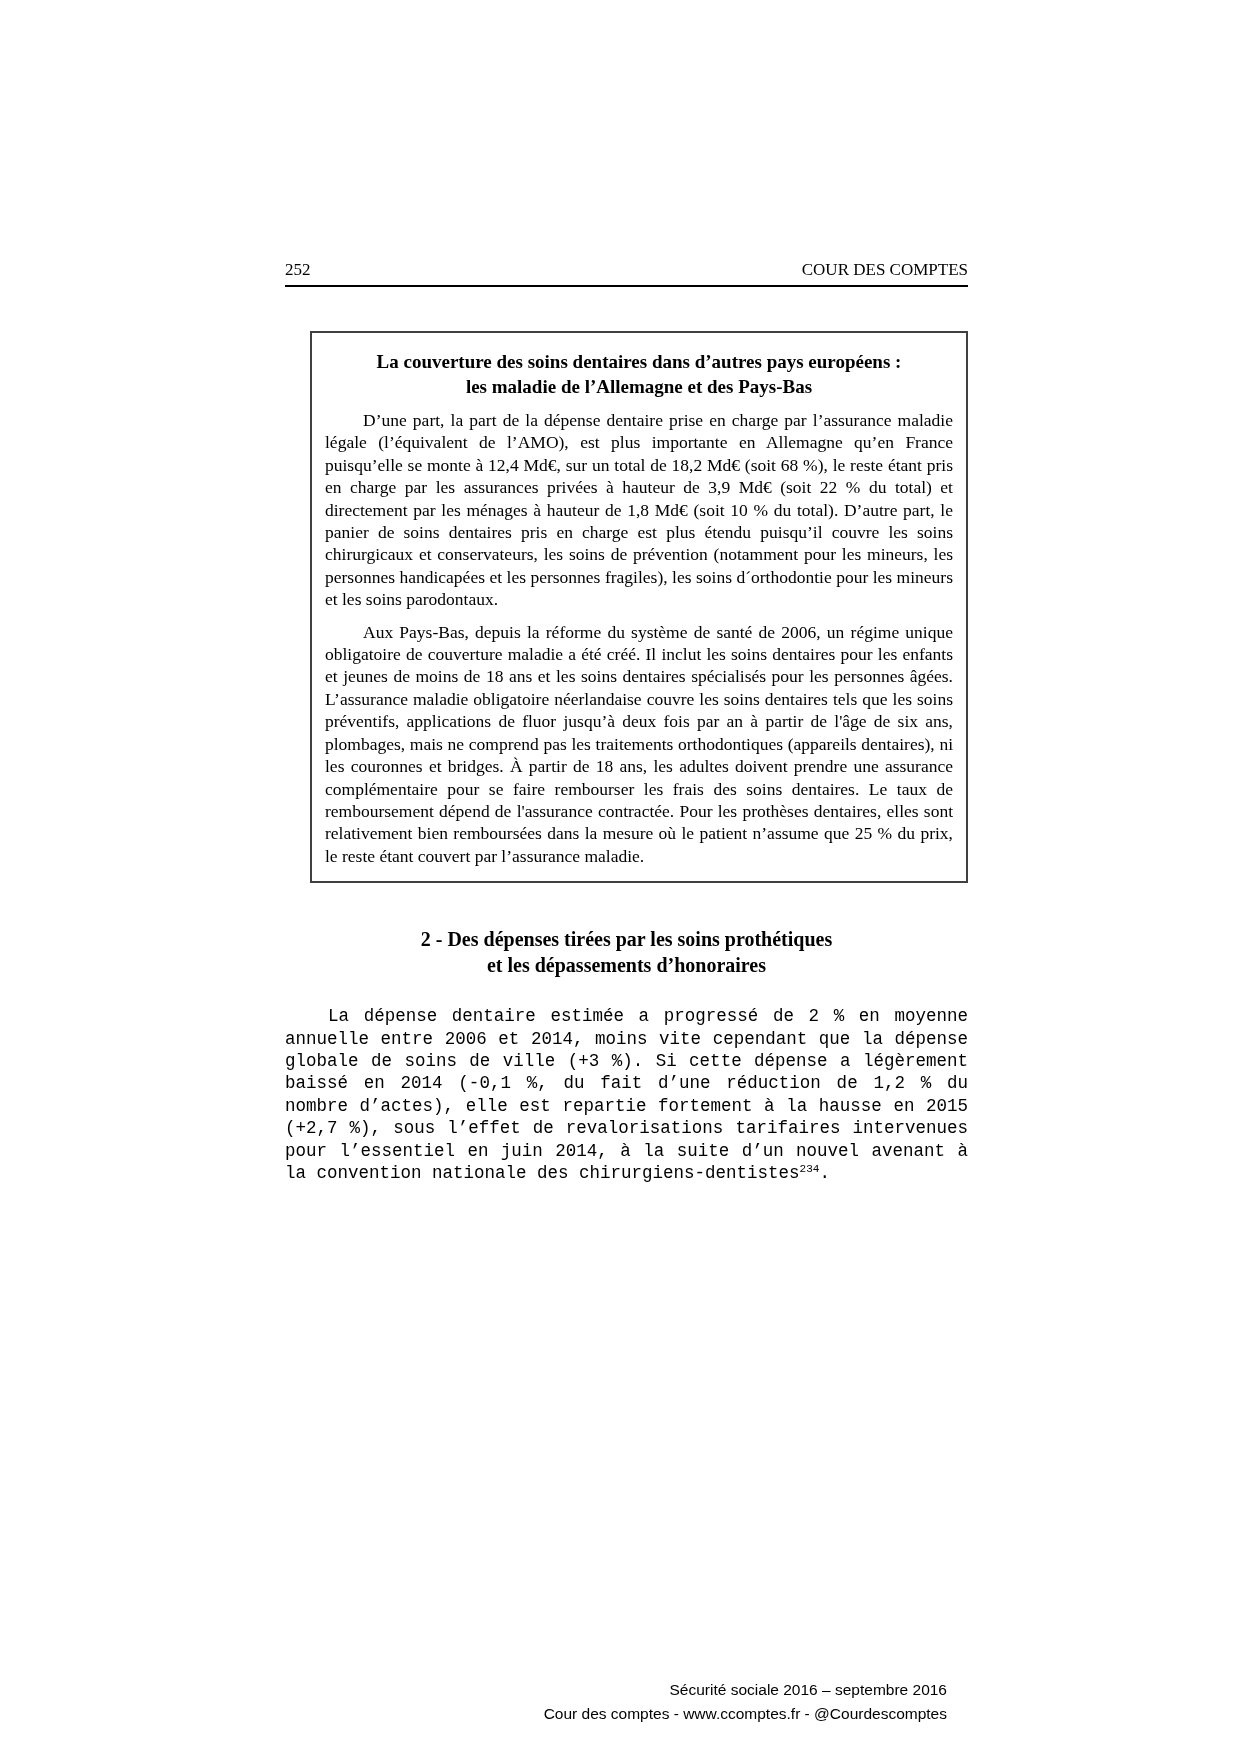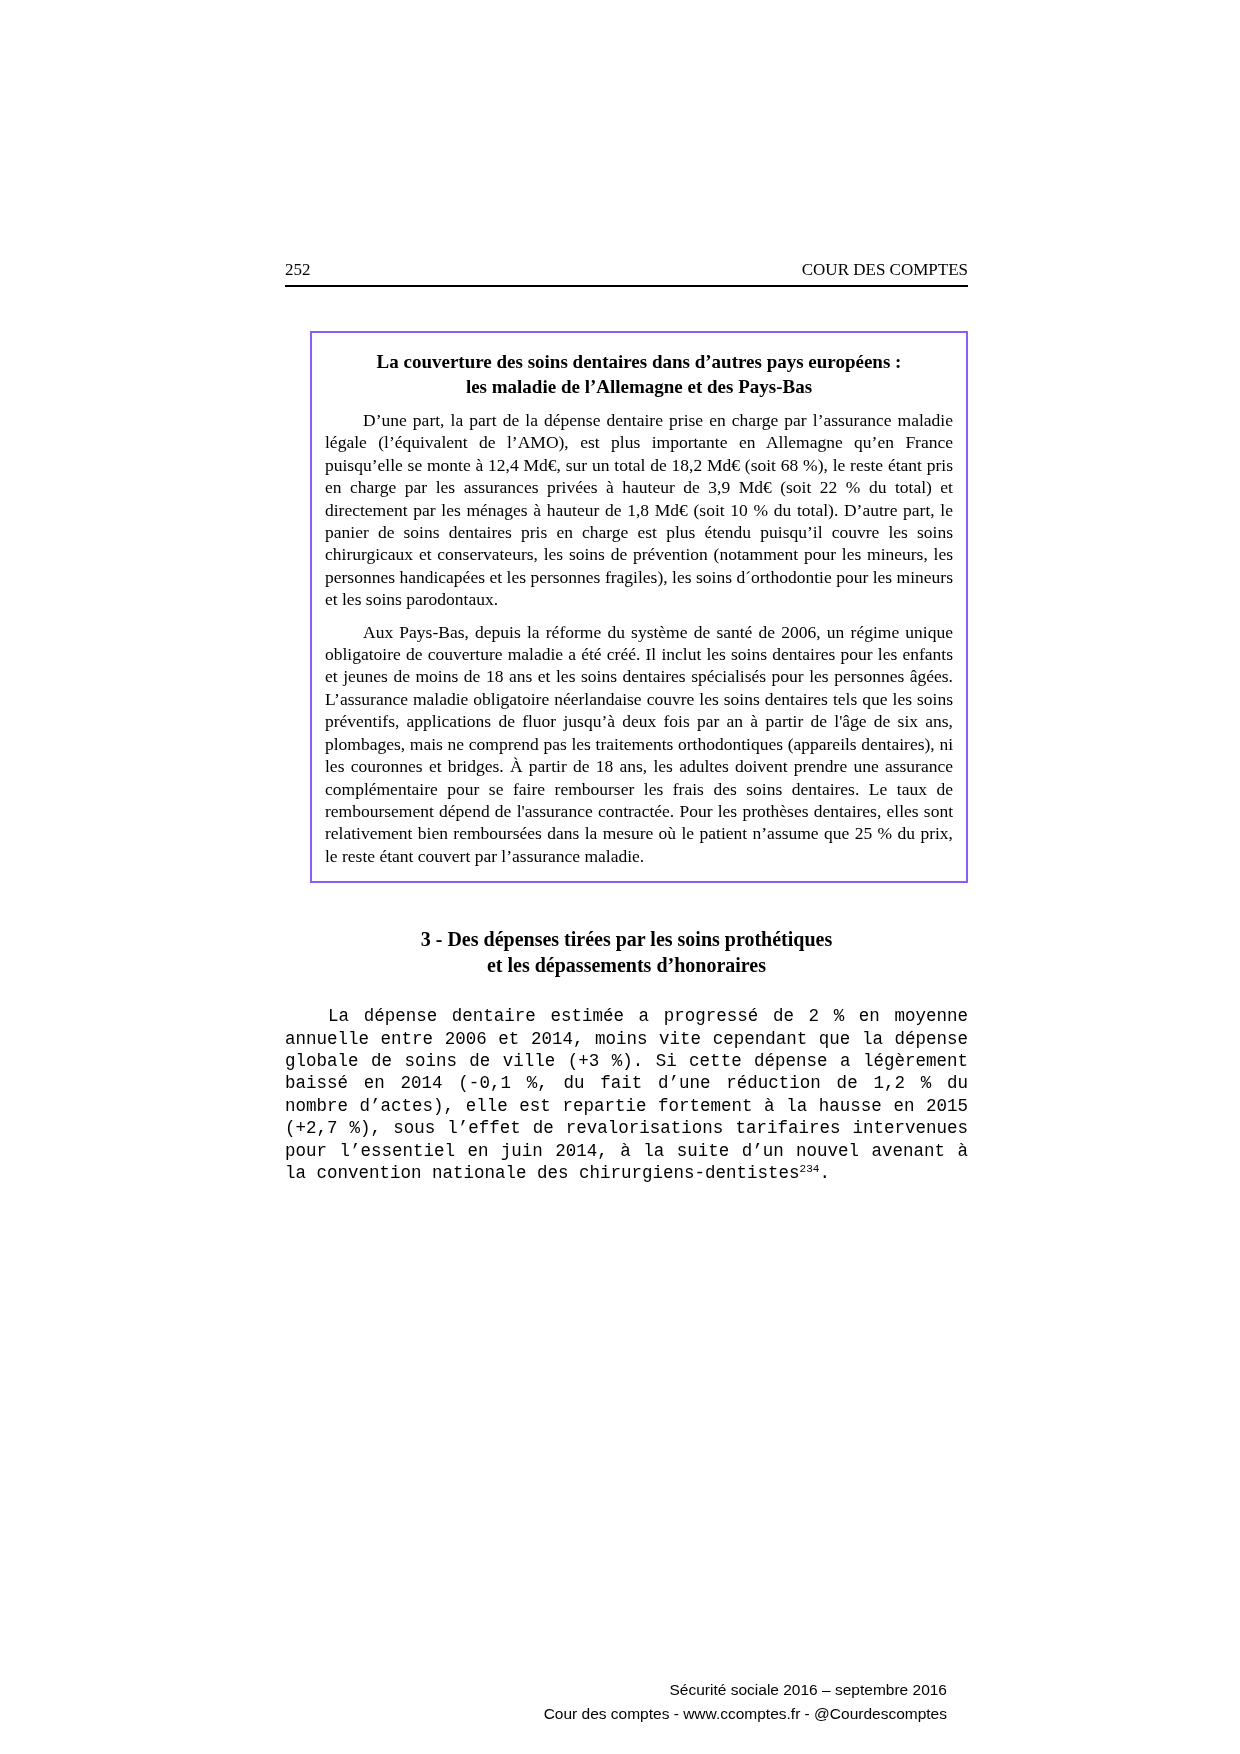--- a/index.html
+++ b/index.html
@@ -35,21 +35,21 @@
     align-items: flex-end;
     font-size: 17px;
     line-height: 20px;
     padding-bottom: 5px;
     border-bottom: 2px solid #000;
   }
   
   .encadre {
     margin-top: 44px;
     margin-left: 25px;
-    border: 2px solid #8b5cf6;
+    border: 2px solid #404040;
     padding: 10px 13px 14px 13px;
     box-sizing: border-box;
   }
   .encadre-title {
     margin: 6px 0 4px 0;
     font-size: 19px;
     font-weight: bold;
     text-align: center;
     line-height: 25px;
   }
@@ -126,21 +126,21 @@
     <section class="encadre">
       <h2 class="encadre-title">
         <span>La couverture des soins dentaires dans d’autres pays européens :</span><br>
         <span>les maladie de l’Allemagne et des Pays-Bas</span>
       </h2>
       <p>D’une part, la part de la dépense dentaire prise en charge par l’assurance maladie légale (l’équivalent de l’AMO), est plus importante en Allemagne qu’en France puisqu’elle se monte à 12,4 Md€, sur un total de 18,2 Md€ (soit 68 %), le reste étant pris en charge par les assurances privées à hauteur de 3,9 Md€ (soit 22 % du total) et directement par les ménages à hauteur de 1,8 Md€ (soit 10 % du total). D’autre part, le panier de soins dentaires pris en charge est plus étendu puisqu’il couvre les soins chirurgicaux et conservateurs, les soins de prévention (notamment pour les mineurs, les personnes handicapées et les personnes fragiles), les soins d´orthodontie pour les mineurs et les soins parodontaux.</p>
       <p>Aux Pays-Bas, depuis la réforme du système de santé de 2006, un régime unique obligatoire de couverture maladie a été créé. Il inclut les soins dentaires pour les enfants et jeunes de moins de 18 ans et les soins dentaires spécialisés pour les personnes âgées. L’assurance maladie obligatoire néerlandaise couvre les soins dentaires tels que les soins préventifs, applications de fluor jusqu’à deux fois par an à partir de l'âge de six ans, plombages, mais ne comprend pas les traitements orthodontiques (appareils dentaires), ni les couronnes et bridges. À partir de 18 ans, les adultes doivent prendre une assurance complémentaire pour se faire rembourser les frais des soins dentaires. Le taux de remboursement dépend de l'assurance contractée. Pour les prothèses dentaires, elles sont relativement bien remboursées dans la mesure où le patient n’assume que 25 % du prix, le reste étant couvert par l’assurance maladie.</p>
     </section>
 
     <h3 class="section-heading">
-      <span>3 - Des dépenses tirées par les soins prothétiques</span><br>
+      <span>2 - Des dépenses tirées par les soins prothétiques</span><br>
       <span>et les dépassements d’honoraires</span>
     </h3>
 
     <p class="body-para"><span>La dépense dentaire estimée a progressé de 2 % en moyenne annuelle entre 2006 et 2014, moins vite cependant que la dépense globale de soins de ville (+3 %). Si cette dépense a légèrement baissé en 2014 (-0,1 %, du fait d’une réduction de 1,2 % du nombre d’actes), elle est repartie fortement à la hausse en 2015 (+2,7 %), sous l’effet de revalorisations tarifaires intervenues pour l’essentiel en juin 2014, à la suite d’un nouvel avenant à la convention nationale des chirurgiens-dentistes</span><sup class="fnref">234</sup><span>.</span></p>
 
 
   </div>
 
   <div class="page-footer">
     <div>Sécurité sociale 2016 – septembre 2016</div>

